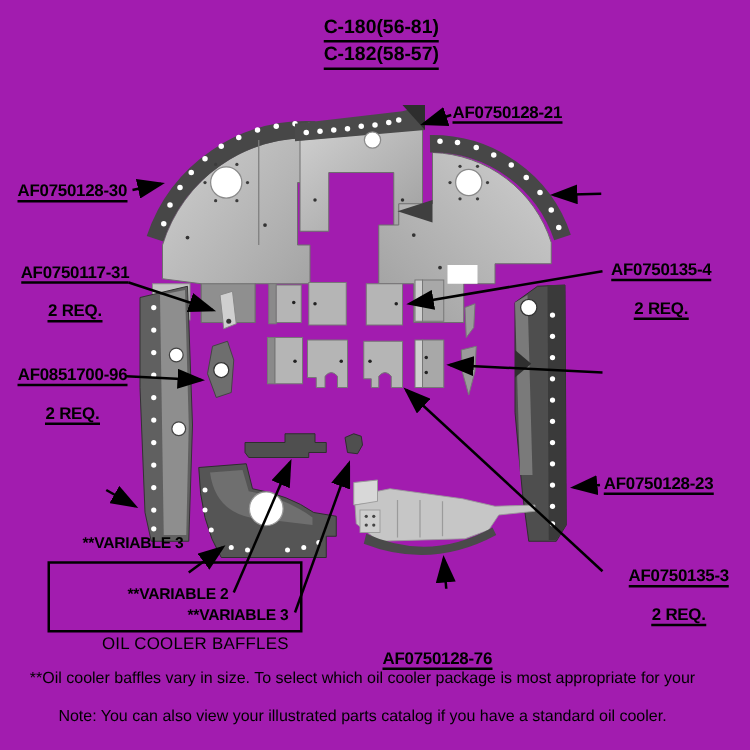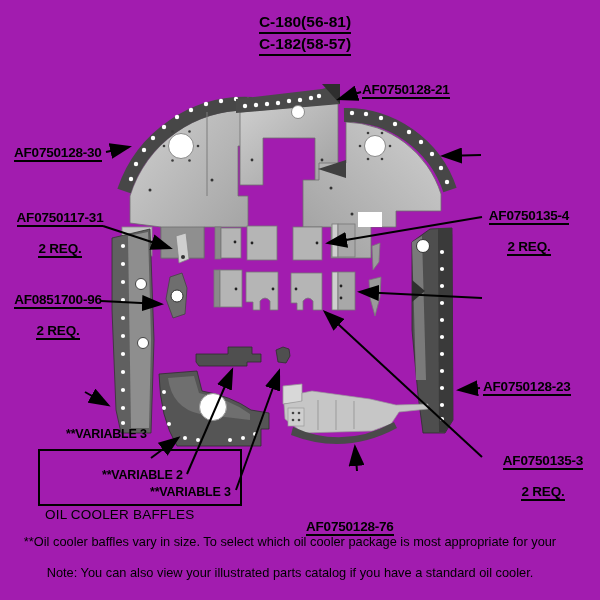--- a/index.html
+++ b/index.html
@@ -8,21 +8,21 @@
   .stage svg{position:absolute;left:0;top:0;}
   .lbl{position:absolute;font-weight:bold;font-size:13.5px;letter-spacing:-0.2px;white-space:nowrap;line-height:15px;}
   .lbl .u{display:inline-block;border-bottom:2px solid #000;padding-bottom:0px;}
   .stack{text-align:center;}
   .stack .row{display:block;margin-bottom:14px;}
   .title{position:absolute;left:210px;top:12px;width:190px;text-align:center;
          font-weight:bold;font-size:15.5px;line-height:20px;}
   .title .u{display:inline-block;border-bottom:2px solid #000;}
   .var-box{position:absolute;left:38px;top:449px;width:200px;height:53px;border:2px solid #000;background:transparent;}
   .varlbl{position:absolute;font-weight:bold;font-size:12.5px;letter-spacing:-0.2px;white-space:nowrap;}
-  .caption{position:absolute;left:45px;top:507px;width:186px;text-align:left;font-size:13.5px;letter-spacing:0.2px;}
+  .caption{position:absolute;left:45px;top:507px;width:186px;text-align:right;font-size:13.5px;letter-spacing:0.2px;}
   .footnote{position:absolute;left:0;top:534px;width:580px;text-align:center;font-size:12.8px;line-height:15.5px;}
 </style>
 </head>
 <body>
 
 <div class="stage">
 
   <svg width="600" height="600" viewBox="0 0 600 600">
     <defs>
       <marker id="ah" markerWidth="11" markerHeight="8" refX="9.5" refY="4" orient="auto">

